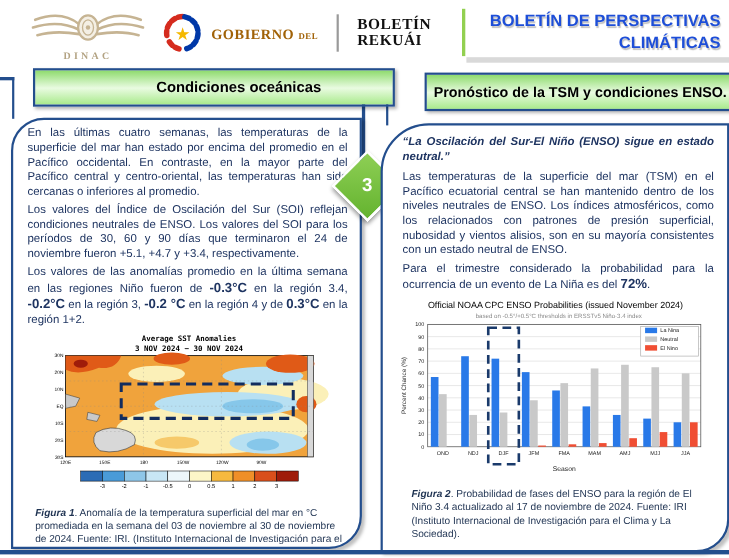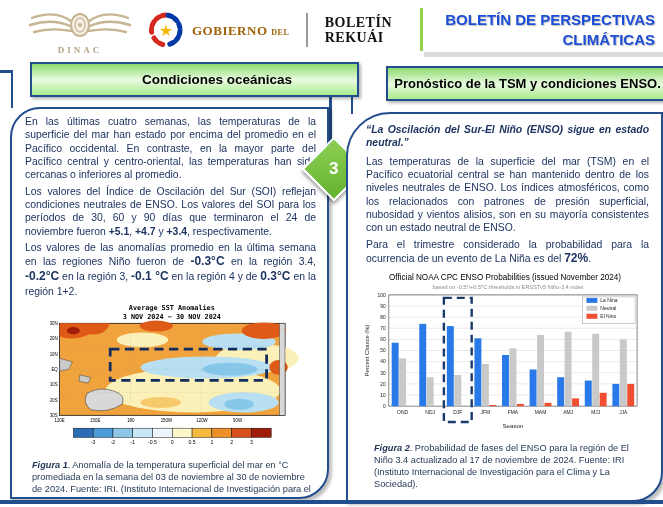--- a/index.html
+++ b/index.html
@@ -37,21 +37,21 @@
   .panel{position:absolute;background:#fff;border:2.5px solid #234e8d;
          box-shadow:2.5px 2.5px 3px rgba(0,0,0,.25);overflow:hidden;
          display:flex;flex-direction:column;}
   #panel-left{left:10px;top:107px;width:315px;height:388px;border-radius:30px 0 30px 0;}
   #panel-right{left:346px;top:112px;width:313px;height:386px;border-radius:44px 0 30px 0;align-items:center;}
 
   .body-text{font-size:10.4px;line-height:1.28;text-align:justify;color:#1e3461;}
   #panel-left .body-text{padding:6px 11px 0 13px;}
   #panel-right .body-text{padding:9px 12px 0 18px;}
   .body-text p{margin:0 0 3px 0;}
-  .seg-b{font-weight:bold;}
+  .seg-b{font-weight:normal;}
   .seg-bb{font-weight:bold;font-size:12px;}
   .seg-fig{font-weight:bold;font-style:italic;margin-top:16px;}
   .quote{font-weight:bold;font-style:italic;margin-bottom:5px !important;}
 
   .figure-wrap{text-align:center;margin-top:2px;}
   .caption{font-size:9.2px;line-height:1.3;text-align:left;color:#1f3352;
            padding:2px 16px 0 20px;}
   #panel-right .caption{padding:0 18px 0 26px;}
 
   svg{font-family:"Liberation Sans",sans-serif;}
@@ -123,21 +123,21 @@
     <span>Condiciones oceánicas</span>
   </div>
   <div class="section-header" id="hdr-right">
     <span>Pronóstico de la TSM y condiciones ENSO.</span>
   </div>
 
   <div class="panel" id="panel-left">
     <div class="body-text">
       <p><span>En las últimas cuatro semanas, las temperaturas de la superficie del mar han estado por encima del promedio en el Pacífico occidental. En contraste, en la mayor parte del Pacífico central y centro-oriental, las temperaturas han sido cercanas o inferiores al promedio.</span></p>
       <p><span>Los valores del Índice de Oscilación del Sur (SOI) reflejan condiciones neutrales de ENSO. Los valores del SOI para los períodos de 30, 60 y 90 días que terminaron el 24 de noviembre fueron </span><span class="seg-b">+5.1</span><span>, </span><span class="seg-b">+4.7</span><span> y </span><span class="seg-b">+3.4</span><span>, respectivamente.</span></p>
-      <p><span> Los valores de las anomalías promedio en la última semana en las regiones Niño fueron de </span><span class="seg-bb">-0.3°C</span><span> en la región 3.4, </span><span class="seg-bb">-0.2°C</span><span> en la región 3, </span><span class="seg-bb">-0.1 °C</span><span> en la región 4 y de </span><span class="seg-bb">0.3°C</span><span> en la región 1+2.</span></p>
+      <p><span> Los valores de las anomalías promedio en la última semana en las regiones Niño fueron de </span><span class="seg-bb">-0.3°C</span><span> en la región 3.4, </span><span class="seg-bb">-0.2°C</span><span> en la región 3, </span><span class="seg-bb">-0.2 °C</span><span> en la región 4 y de </span><span class="seg-bb">0.3°C</span><span> en la región 1+2.</span></p>
     </div>
     <div class="figure-wrap">
       <svg id="sst-map" width="276" height="151" viewBox="0 0 300 164">
         <text class="maptitle" x="152" y="8" font-size="7.4" text-anchor="middle">Average SST Anomalies</text>
         <text class="maptitle" x="152" y="17" font-size="7.4" text-anchor="middle">3 NOV 2024 − 30 NOV 2024</text>
 
         <rect x="30" y="22" width="245" height="100" fill="#f0a33c" stroke="#000" stroke-width="0.8"></rect>
 
         <ellipse cx="175" cy="95" rx="95" ry="24" fill="#fbf0b8"></ellipse>
         <ellipse cx="245" cy="60" rx="45" ry="16" fill="#fbf0b8"></ellipse>

